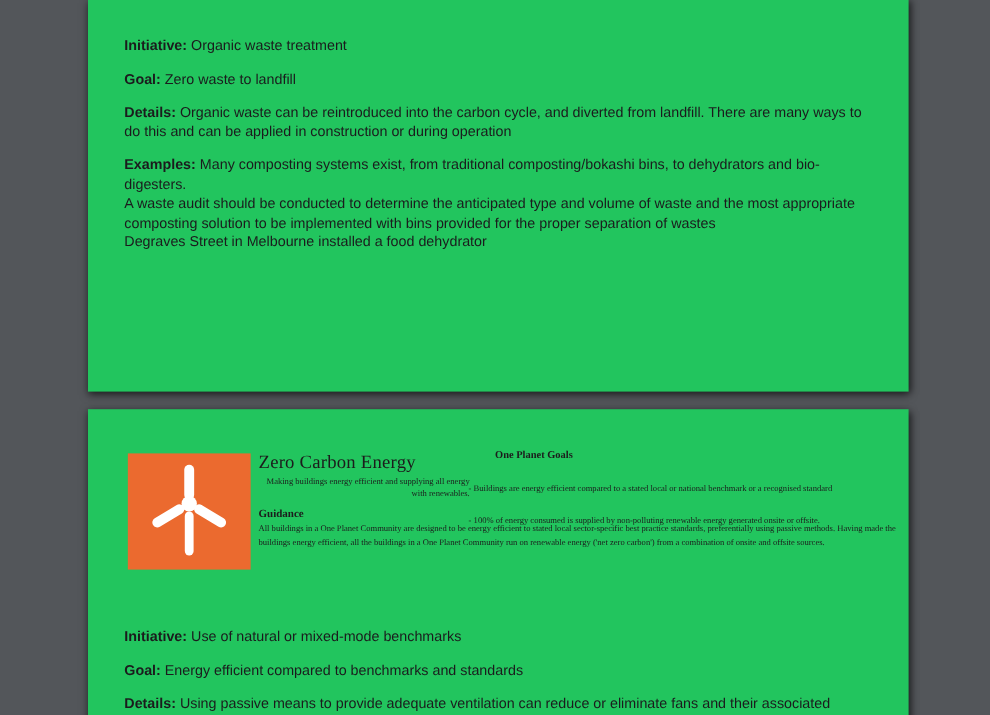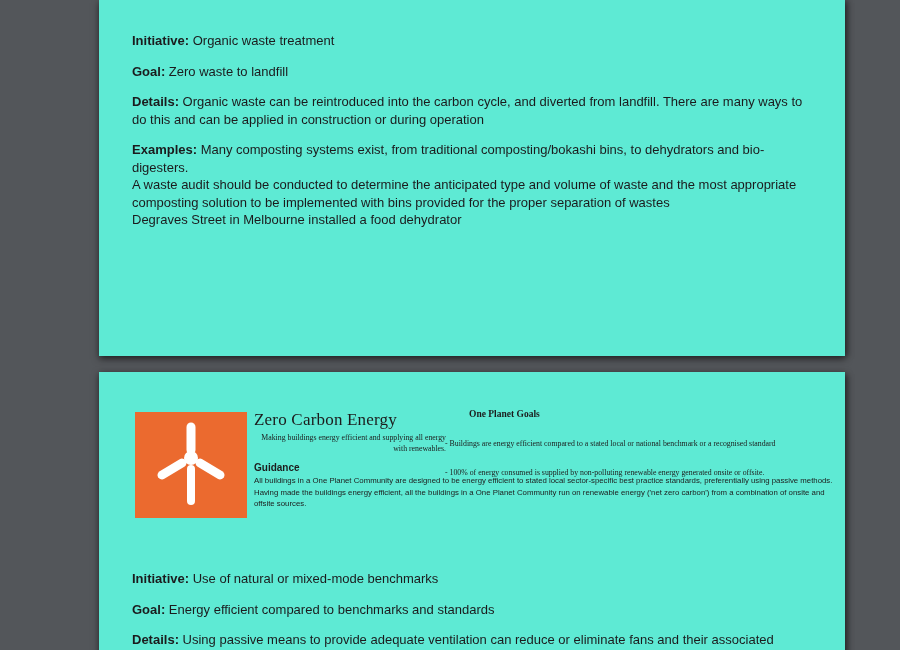--- a/index.html
+++ b/index.html
@@ -6,23 +6,23 @@
   html, body {
     width: 900px; height: 650px;
     overflow: hidden;
     background: #53565a;
     font-family: "Liberation Sans", sans-serif;
   }
   .viewport { position: relative; width: 900px; height: 650px; }
 
   .page {
     position: absolute;
-    left: 99px;
+    left: 80px;
     width: 746px;
-    background: #5eead4;
+    background: #22c55e;
     box-shadow: 0 2px 7px rgba(0,0,0,0.5), 3px 3px 6px rgba(0,0,0,0.35);
   }
   #page-1 { top: 0; height: 356px; box-shadow: 0 3px 7px rgba(0,0,0,0.5), 3px 0 6px rgba(0,0,0,0.35); }
   #page-2 { top: 372px; height: 420px; }
 
   
   .doc-body {
     padding: 32px 25px 0 33px;
     font-size: 13px;
     line-height: 17.5px;
@@ -79,21 +79,21 @@
   .goals-block .goal-item {
     font-size: 7.8px;
     line-height: 11.4px;
     margin-top: 18px;
   }
 
   .guidance-block {
     position: absolute;
     left: 155px; top: 89px;
     width: 580px;
-    font-family: Liberation Sans, sans-serif;
+    font-family: Liberation Serif, serif;
     color: #1c1c1c;
   }
   .guidance-block h2 {
     font-size: 10px;
     font-weight: 700;
     line-height: 13px;
     margin-bottom: 1px;
   }
   .guidance-block .guidance-text {
     font-size: 7.8px;

